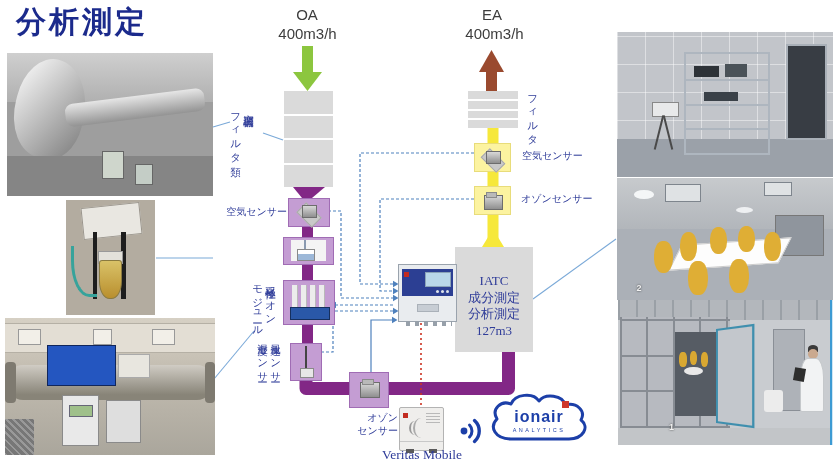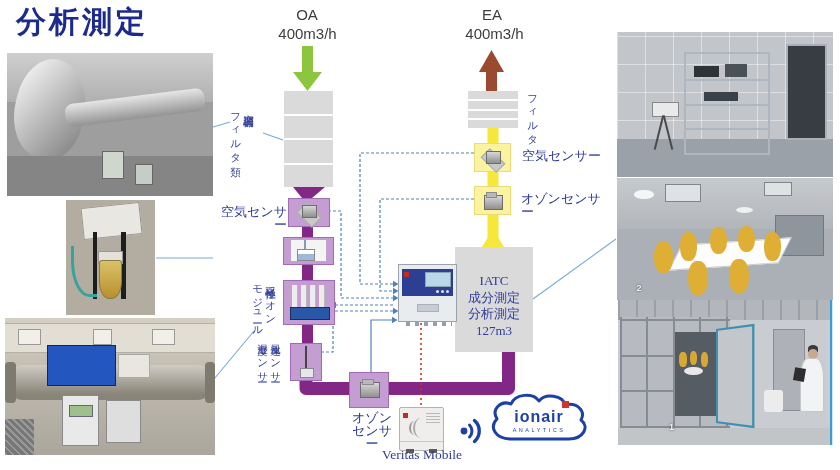--- a/index.html
+++ b/index.html
@@ -3,21 +3,21 @@
 <meta charset="utf-8">
 <style>
   html,body{margin:0;padding:0;background:#fff;}
   .stage{position:relative;width:840px;height:470px;background:#fff;overflow:hidden;
          font-family:"Liberation Sans",sans-serif;}
   .abs{position:absolute;}
   .page-title{position:absolute;left:16px;top:2px;font-size:30px;font-weight:bold;
               color:var(--title-blue);letter-spacing:3px;}
   .flow-lbl{position:absolute;font-size:15px;color:var(--flow-text);text-align:center;}
   .lbl{position:absolute;font-family:"Liberation Serif",serif;color:var(--label-blue);
-       font-size:13px;line-height:13px;}
+       font-size:10px;line-height:13px;}
   .v-label{position:absolute;writing-mode:vertical-rl;text-orientation:mixed;
            font-family:"Liberation Serif",serif;color:var(--label-blue);
            font-size:10.5px;line-height:13px;letter-spacing:1px;}
   .v-label span{display:block;}
   .gray-box{position:absolute;display:flex;flex-direction:column;gap:2px;}
   .gray-box div{flex:1;background:var(--equipment-gray);}
   .module{position:absolute;background:var(--module-lavender);
           border:1px solid var(--module-border);}
   .ybox{position:absolute;background:var(--sensor-yellow);border:1px solid #e8dc7a;}
   .dev-plate{position:absolute;background:#c9c9c9;transform:rotate(45deg);border:1px solid #a8a8a8;}
@@ -163,21 +163,21 @@
   </div>
   <div class="v-label" style="left:256px;top:336px;height:76px;">
     <span>風速センサー</span>
     <span>湿度センサー</span>
   </div>
 
   <div class="module" style="left:349px;top:372px;width:38px;height:34px;">
     <div class="dev-box" style="left:10px;top:9px;width:18px;height:14px;"></div>
     <div class="abs" style="left:12px;top:6px;width:10px;height:4px;background:#b9b9b9;border:1px solid #8a8a8a;"></div>
   </div>
-  <div class="lbl" style="left:346px;top:411px;width:52px;text-align:center;">
+  <div class="lbl" style="left:346px;top:411px;width:52px;text-align:right;">
     <div>オゾン</div>
     <div>センサー</div>
   </div>
 
   <div class="gray-box" style="left:468px;top:91px;width:50px;height:37px;">
     <div></div>
     <div></div>
     <div></div>
     <div></div>
   </div>

